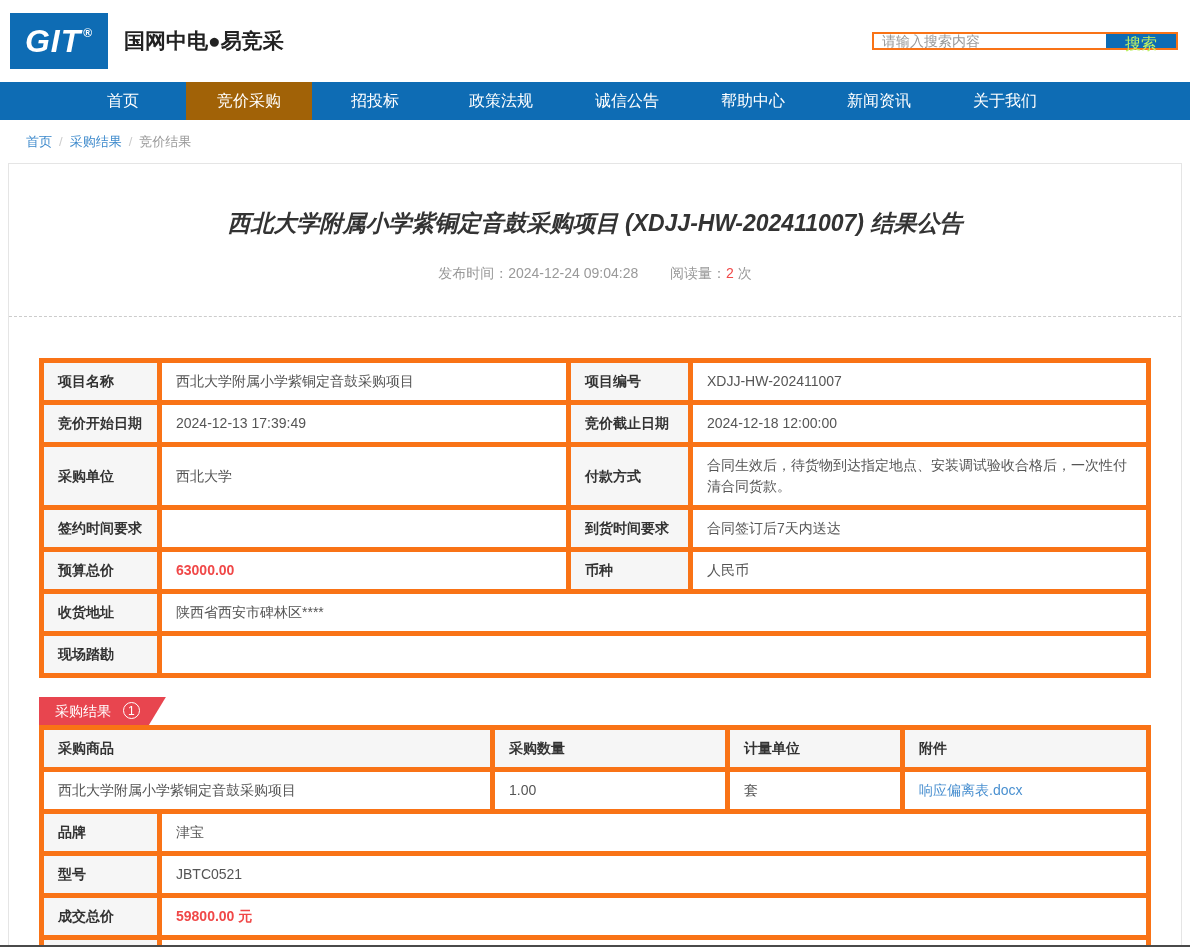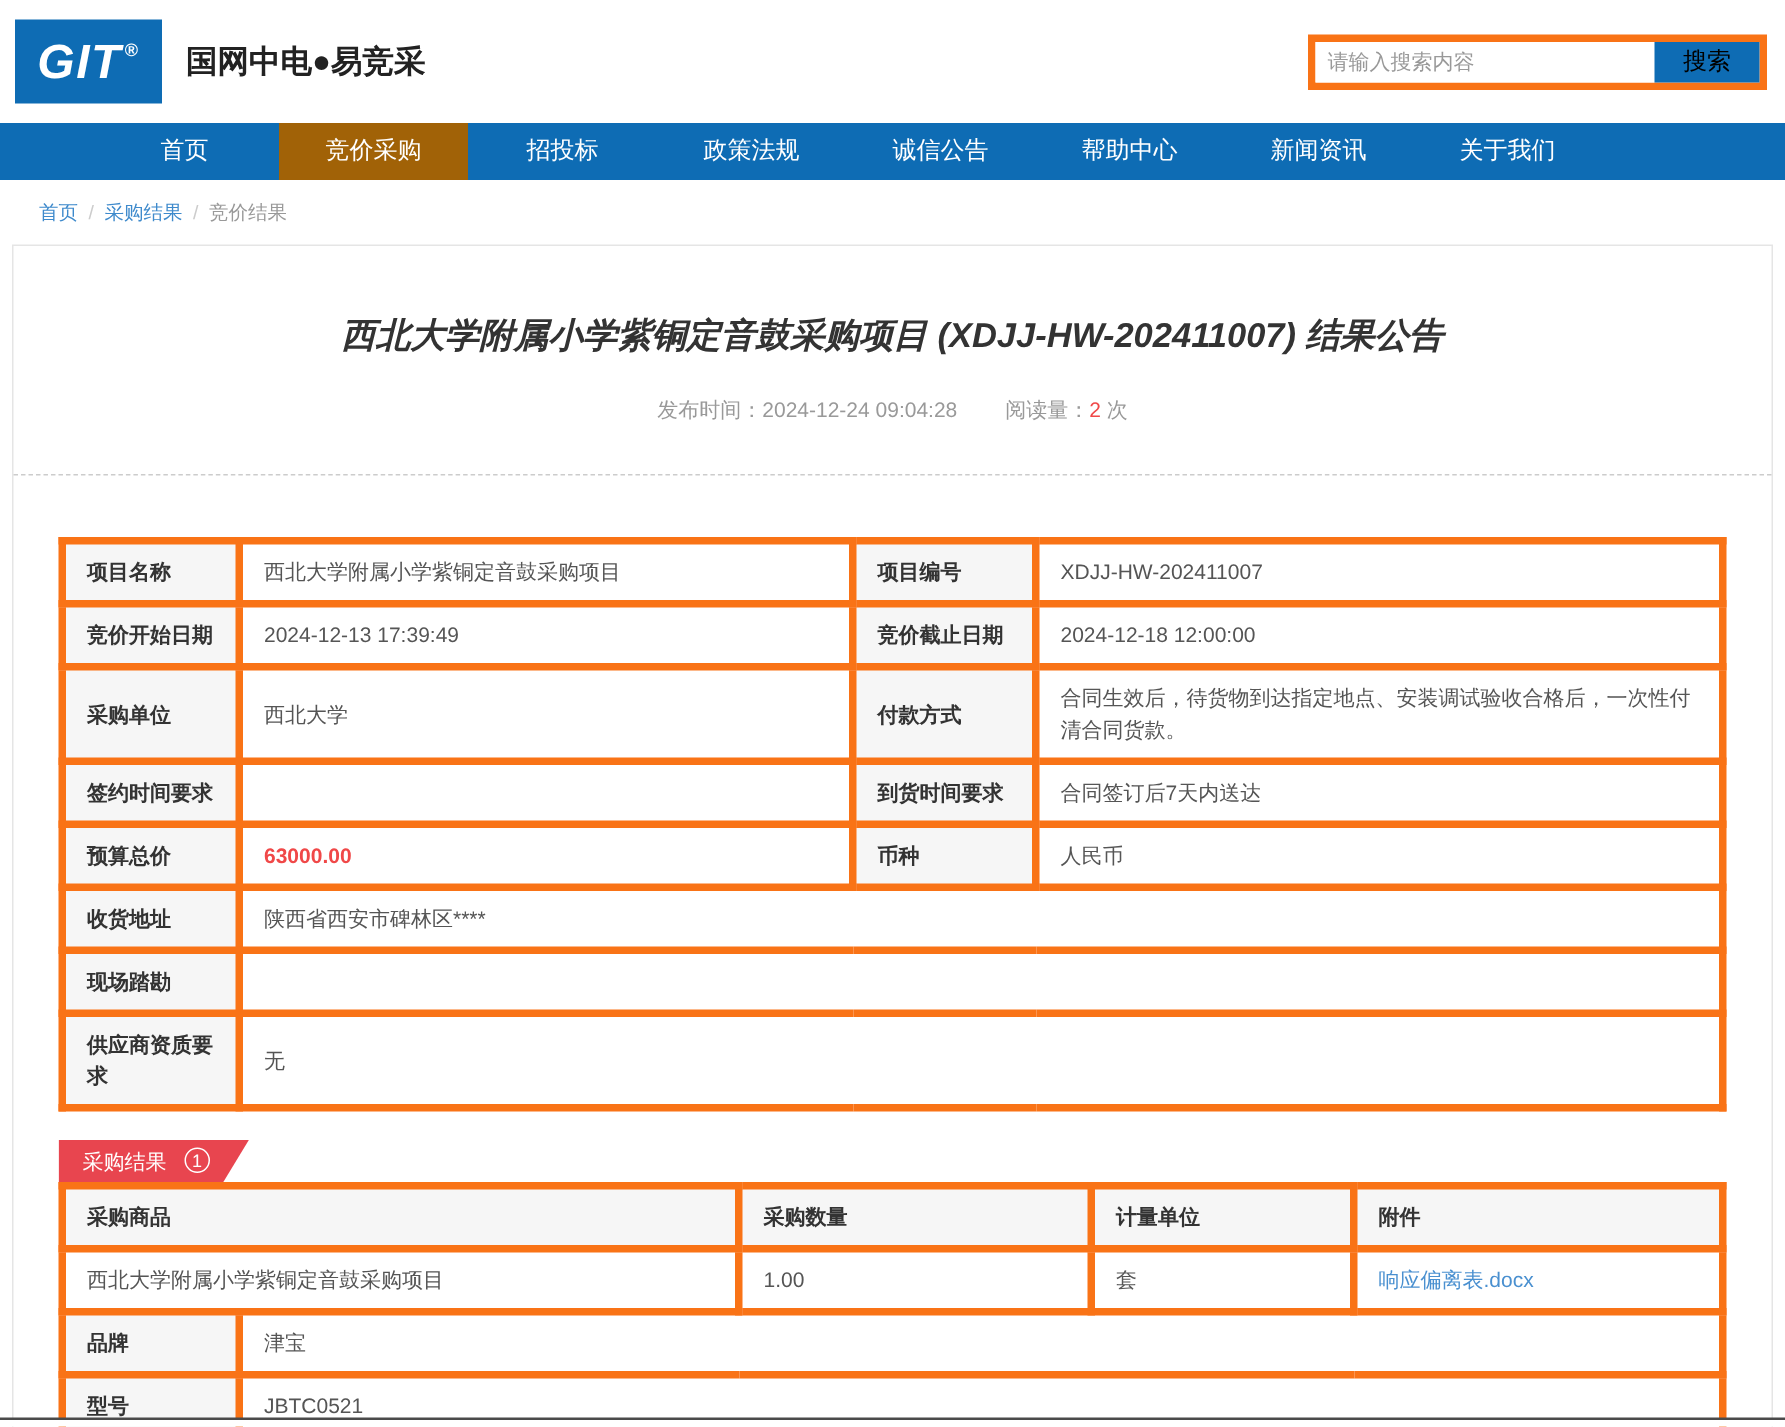--- a/index.html
+++ b/index.html
@@ -33,37 +33,37 @@
   .site-name {
     margin-left: 16px;
     font-size: 21px;
     font-weight: bold;
     color: #222;
   }
   .search-box {
     margin-left: auto;
     margin-right: 2px;
     display: flex;
-    width: 306px; height: 37px;
-    border: 5px solid #f97316;
+    width: 306px; height: 18px;
+    border: 2px solid #f97316;
   }
   .search-box input {
     flex: 1;
     border: none; outline: none;
     padding: 0 8px;
     font-size: 14px;
     color: #333;
     font-family: inherit;
   }
   .search-box input::placeholder { color: #999; }
   .search-btn {
     width: 70px;
     background: #0e6cb4;
     border: none;
-    color: #000000;
+    color: #bef264;
     font-size: 16px;
     cursor: pointer;
     font-family: inherit;
   }
   
   .nav {
     height: 38px;
     background: #0e6cb4;
     display: flex;
     padding-left: 60px;
@@ -256,24 +256,20 @@
       <td class="label">币种</td>
       <td>人民币</td>
     </tr>
     <tr>
       <td class="label">收货地址</td>
       <td colspan="3">陕西省西安市碑林区****</td>
     </tr>
     <tr>
       <td class="label">现场踏勘</td>
       <td colspan="3"></td>
-    </tr>
-    <tr>
-      <td class="label">供应商资质要求</td>
-      <td colspan="3">无</td>
     </tr>
   </tbody>
     </table>
 
   
   <div class="result-badge">
     <span>采购结果</span>
     <span class="num">1</span>
   </div>
 

